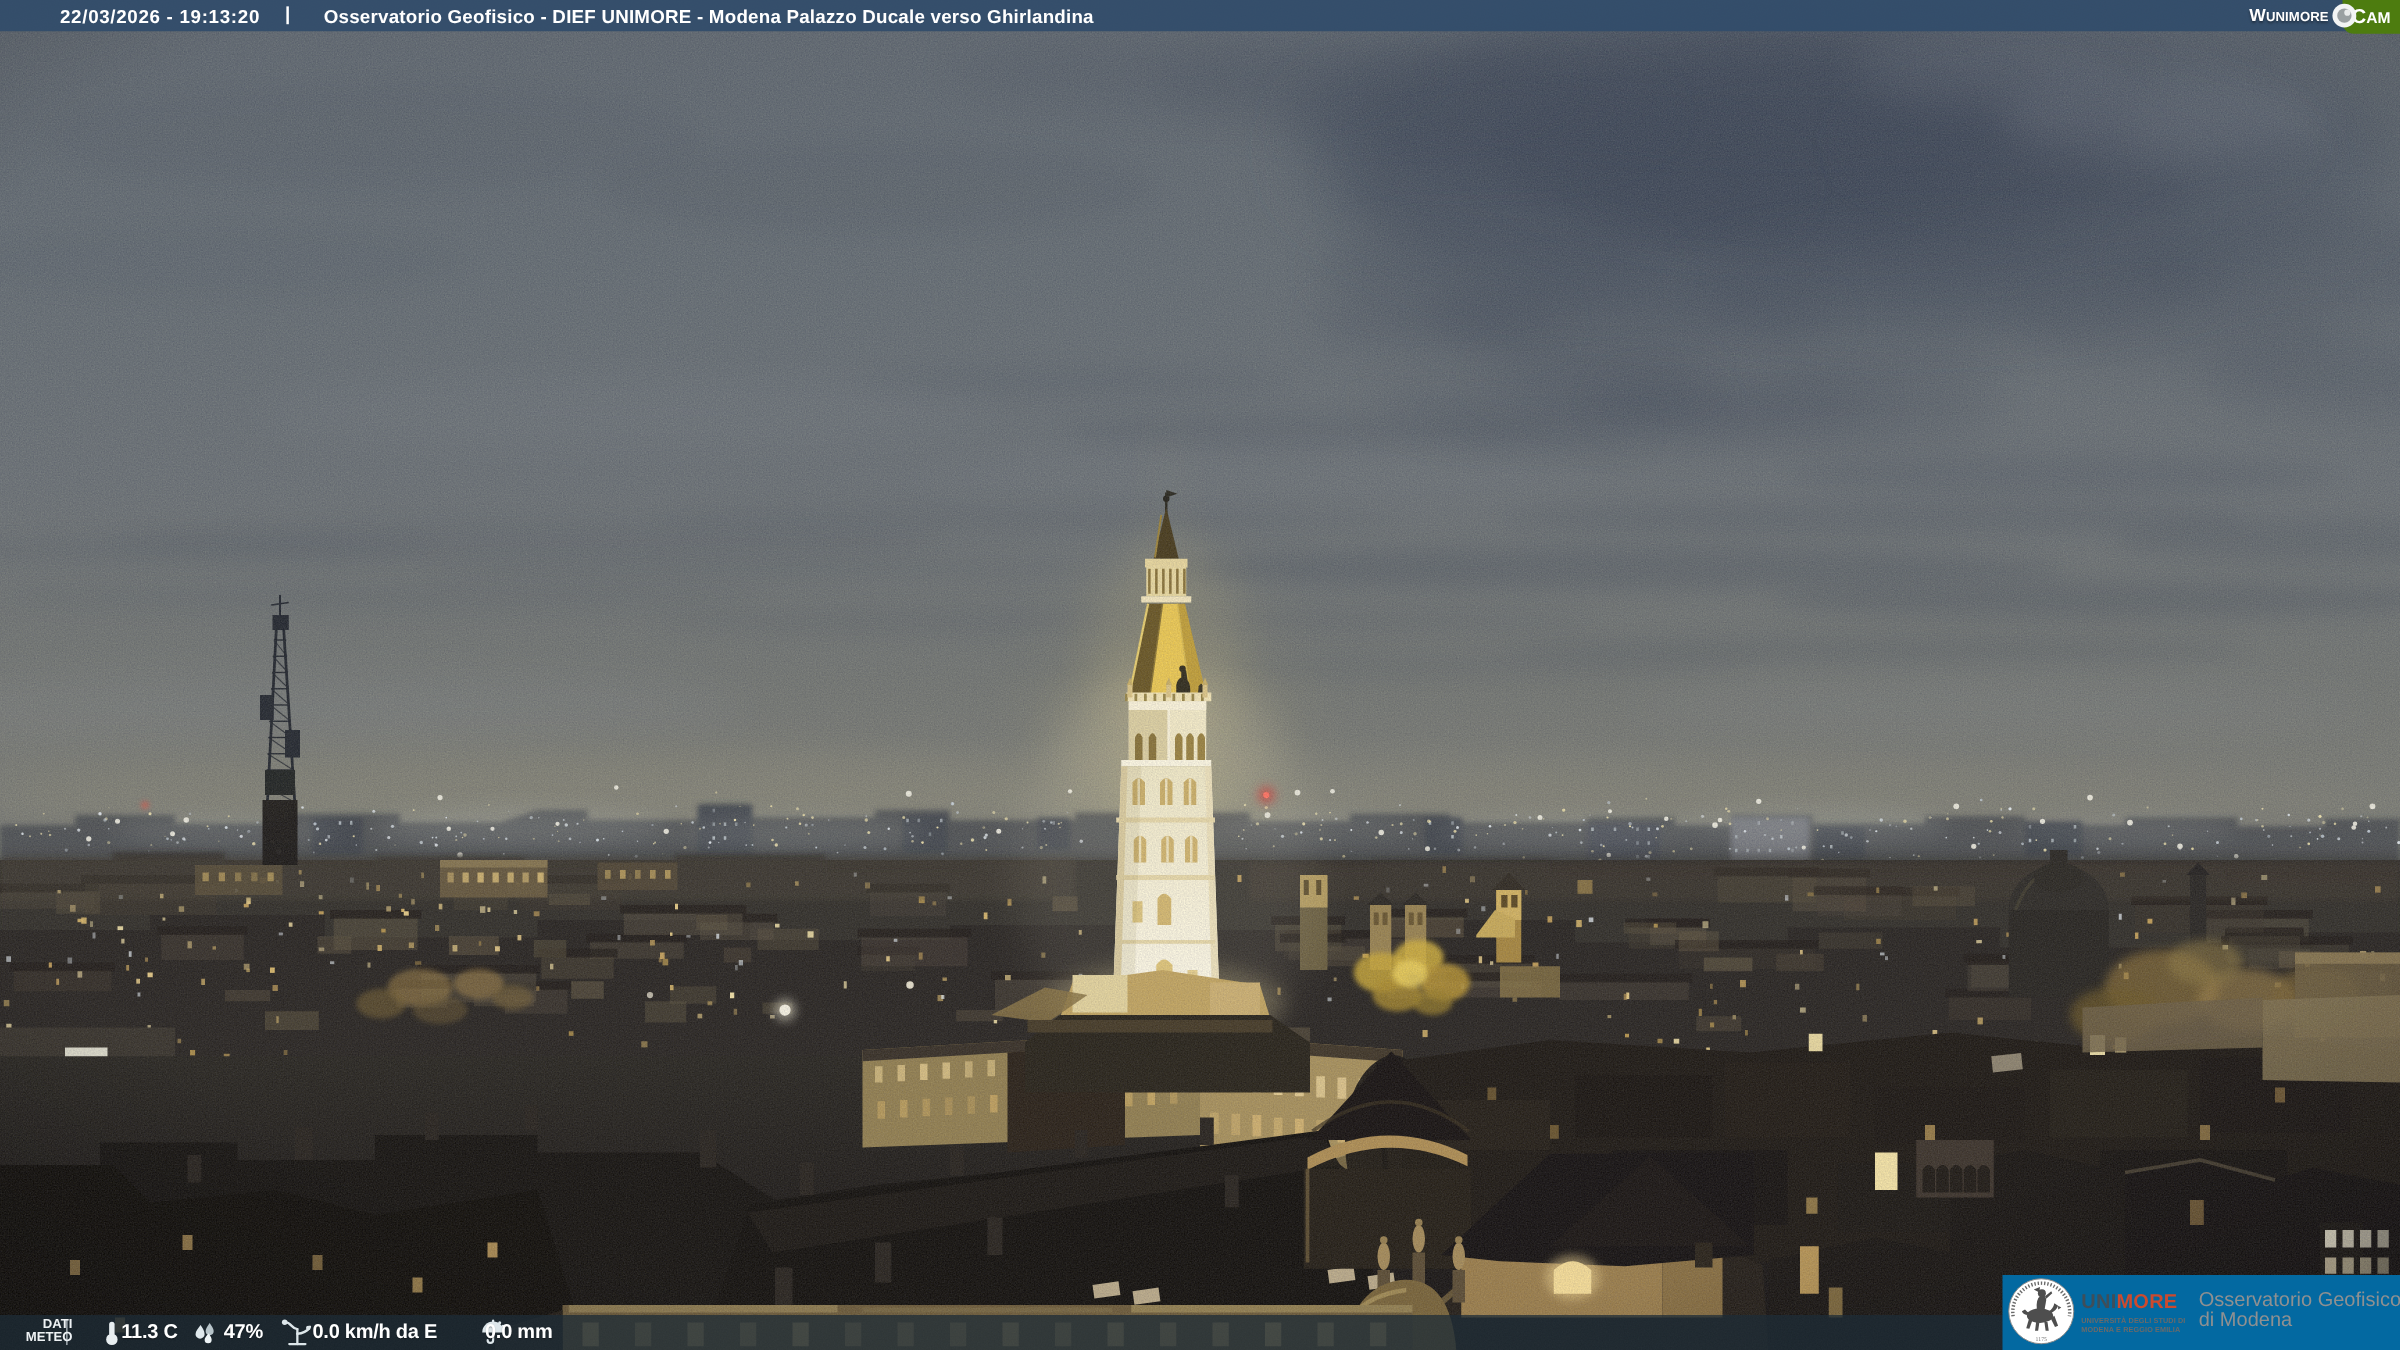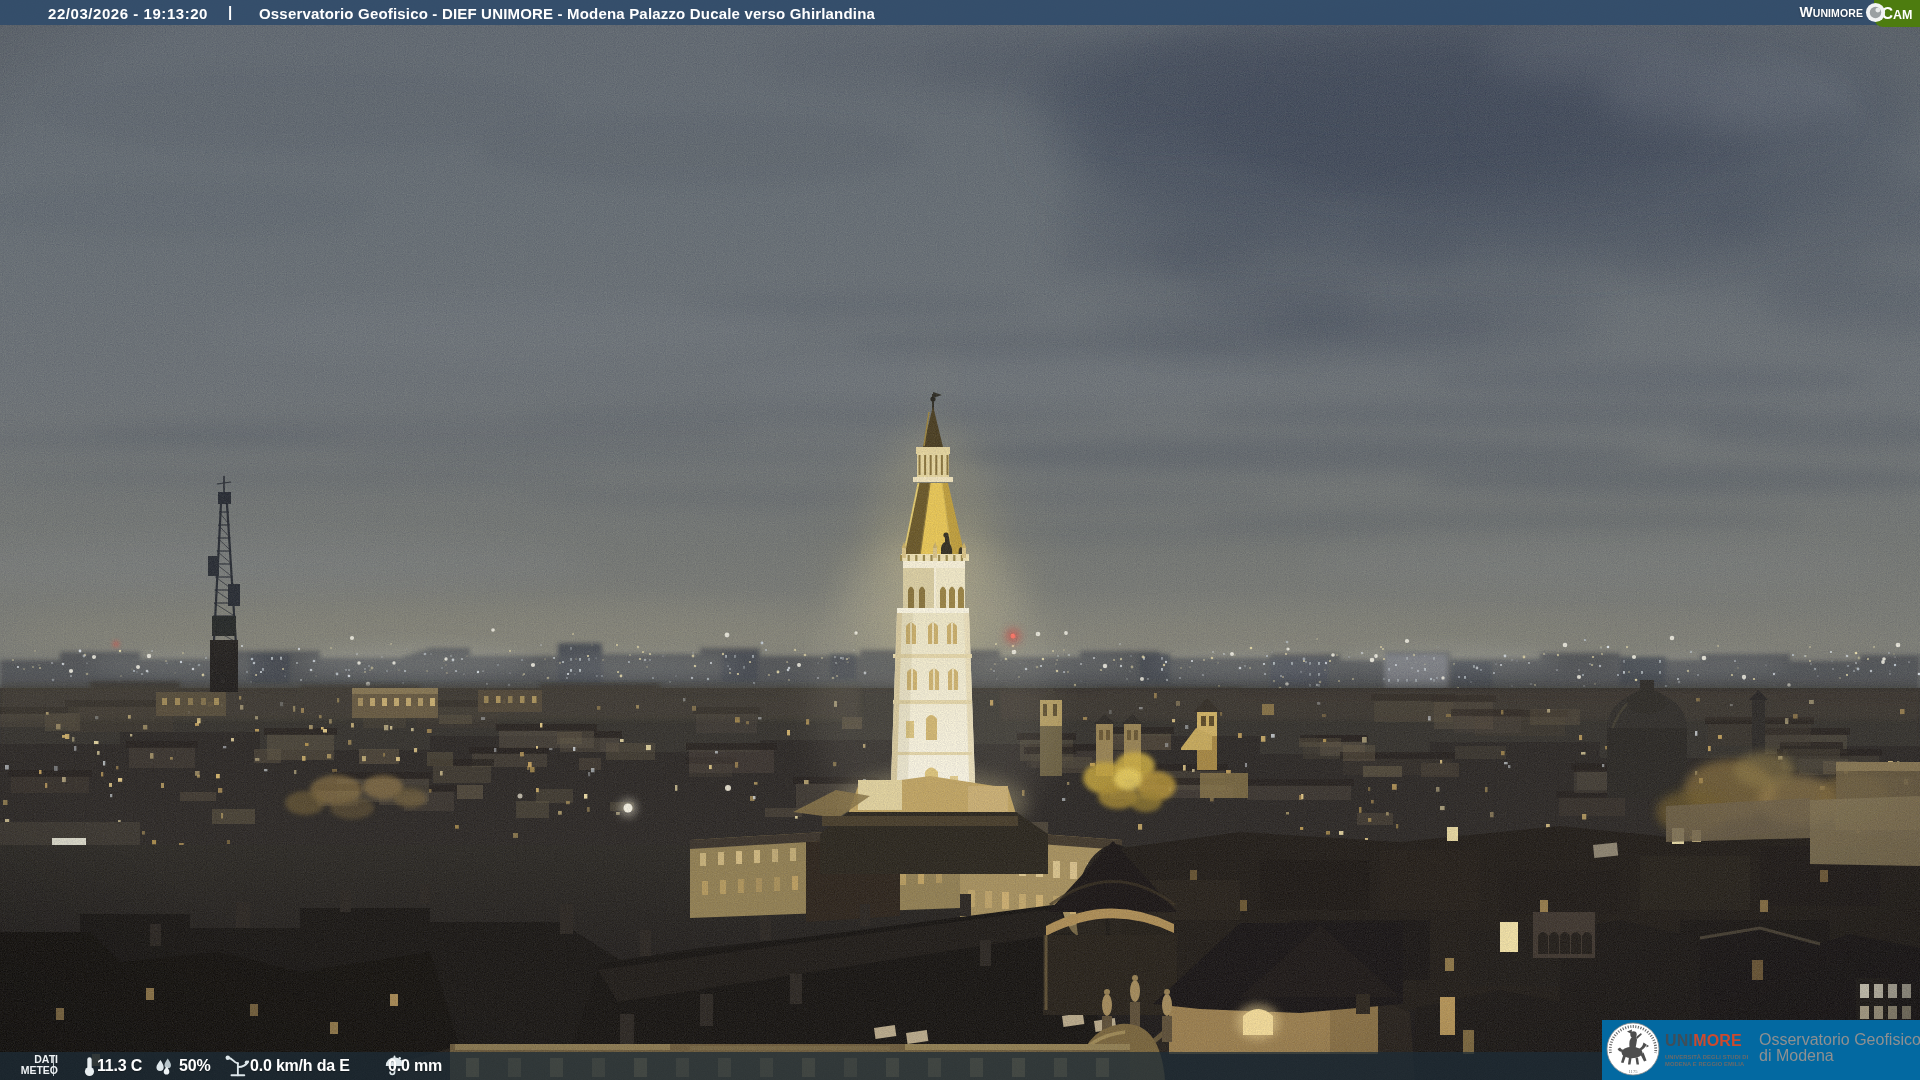--- a/index.html
+++ b/index.html
@@ -1349,21 +1349,21 @@
 <svg style="position:absolute;left:83px;top:4px" width="13" height="21" viewBox="0 0 14 23">
 <rect x="4.6" y="1.5" width="4.8" height="13" rx="2.4" fill="#e8eef0"></rect>
 <circle cx="7" cy="17" r="5" fill="#e8eef0"></circle>
 </svg>
 <span class="item" style="left:97px">11.3 C</span>
 <svg style="position:absolute;left:154px;top:5px" width="21" height="19" viewBox="0 0 26 22">
 <path d="M8 3 C10 6 12 9 12 12 A4.5 4.5 0 0 1 3 12 C3 9 6 6 8 3Z" fill="#dfe8ec"></path>
 <path d="M17 1 C19 4 21 6.5 21 9 A4 4 0 0 1 13 9 C13 6.5 15 4 17 1Z" fill="#c9d6dc" opacity="0.9"></path>
 <path d="M16 11 C17.5 13.5 19 15.5 19 17.5 A3.5 3.5 0 0 1 12 17.5 C12 15.5 14 13.5 16 11Z" fill="#eef4f6"></path>
 </svg>
-<span class="item" style="left:179px">50%</span>
+<span class="item" style="left:179px">47%</span>
 <svg style="position:absolute;left:224px;top:3px" width="25" height="23" viewBox="0 0 27 25">
 <g fill="none" stroke="#dde6ea" stroke-width="2" stroke-linecap="round">
 <path d="M4 3 C10 3 10 9 15 9"></path>
 <path d="M15 9 L15 22"></path>
 <path d="M8 22 L22 22"></path>
 <path d="M15 13 C19 13 24 11 26 7" stroke-width="2.2"></path>
 </g>
 <circle cx="4" cy="3" r="2.4" fill="#dde6ea"></circle>
 <circle cx="24.5" cy="8" r="2" fill="#dde6ea"></circle>
 </svg>

